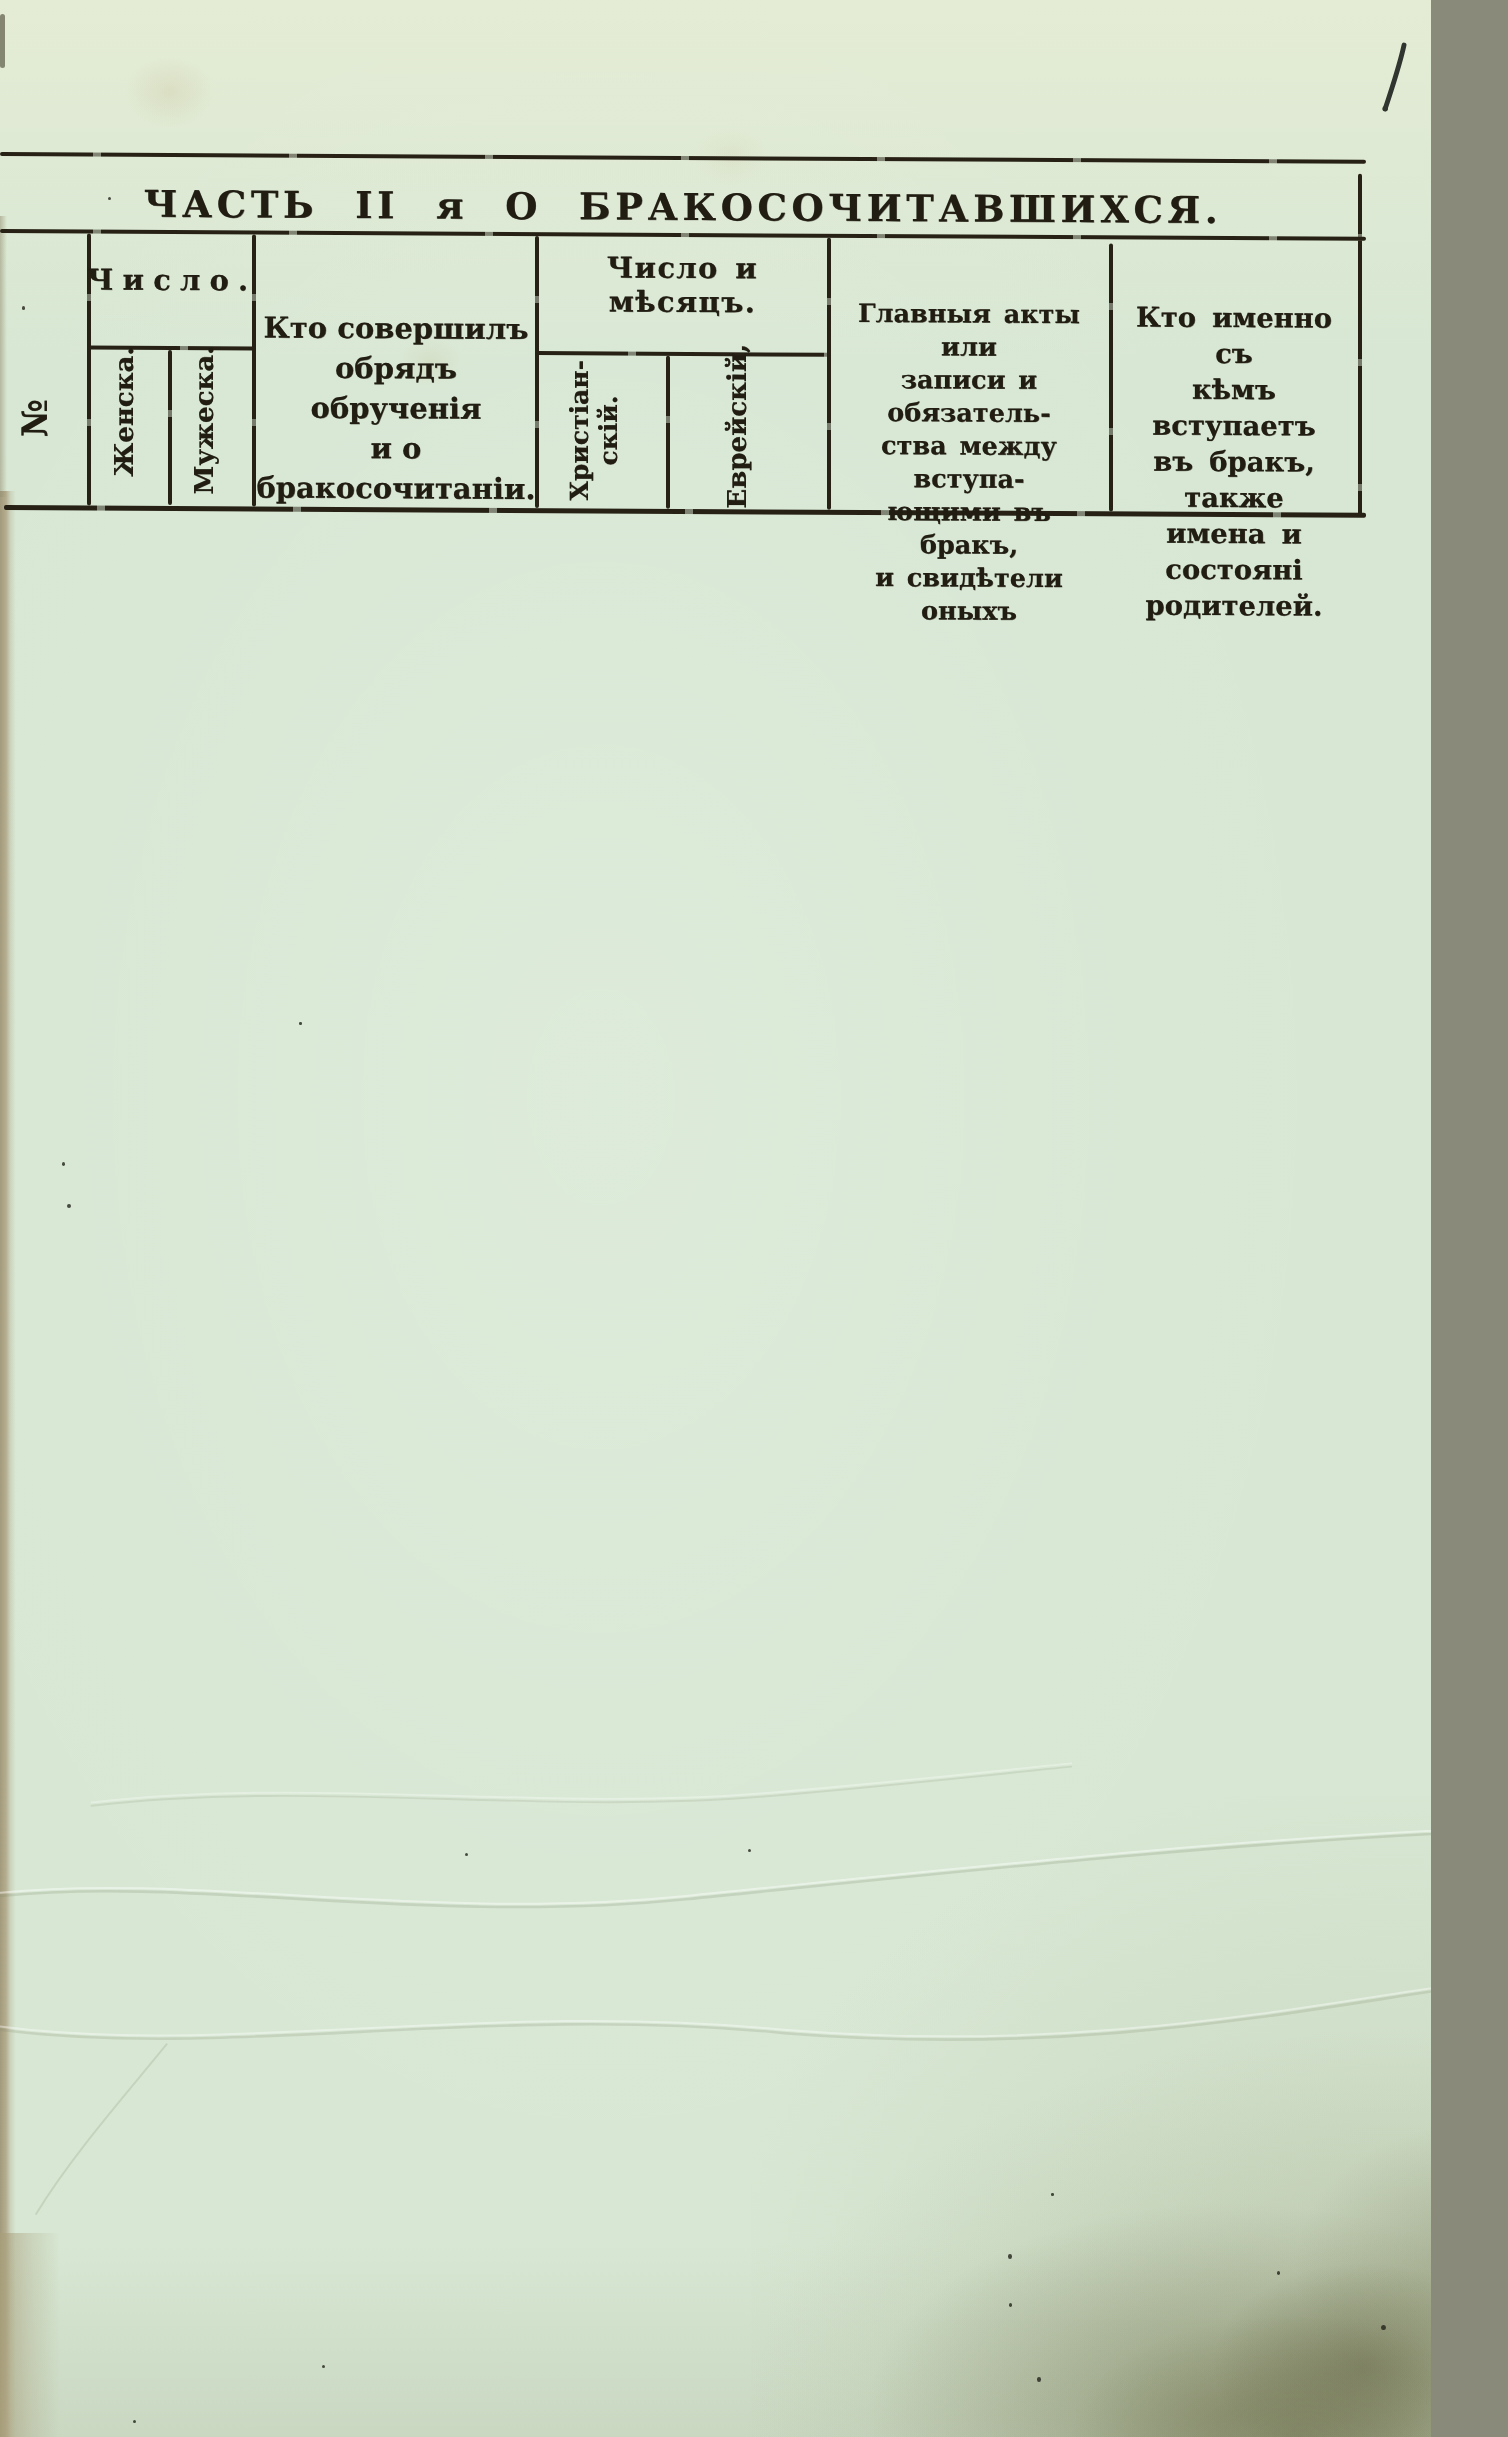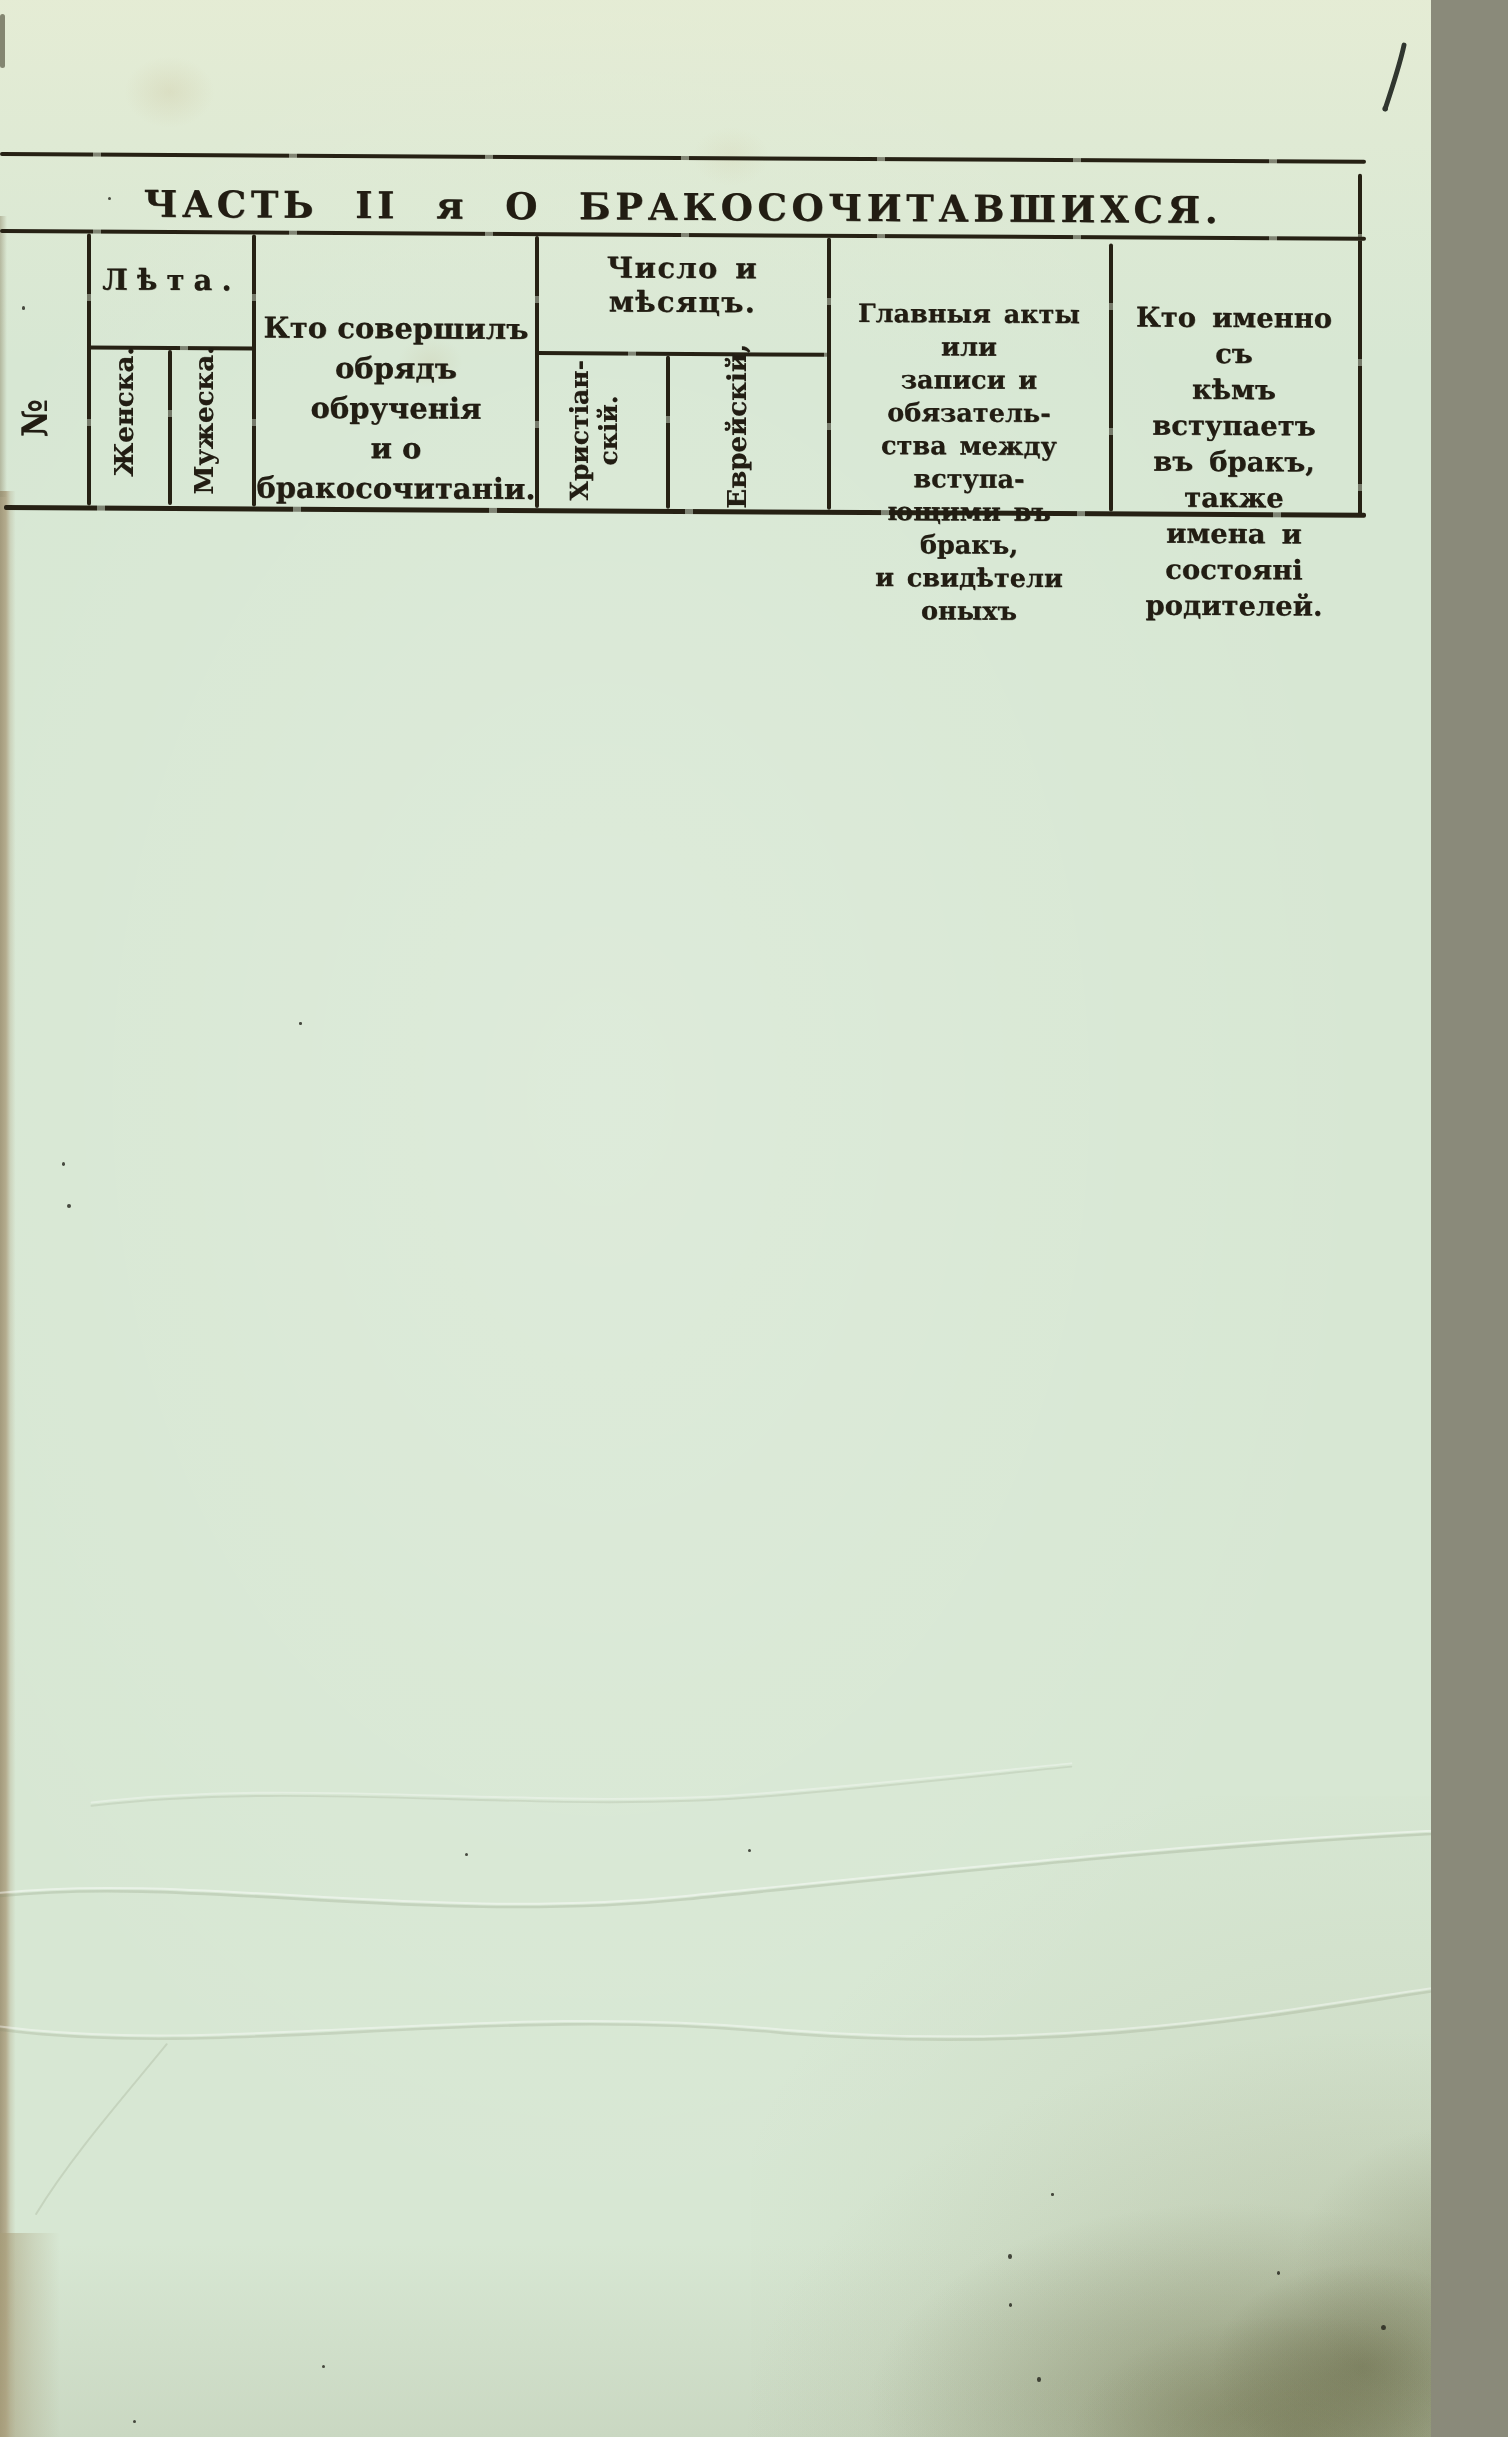--- a/index.html
+++ b/index.html
@@ -117,21 +117,21 @@
     <div class="v-rule" id="v-ce"></div>
     <div class="v-rule" id="v-date-r"></div>
     <div class="v-rule" id="v-acts-r"></div>
     <div class="h-rule" id="h-age"></div>
     <div class="h-rule" id="h-date"></div>
 
     <div class="ink" id="title">ЧАСТЬ II я О БРАКОСОЧИТАВШИХСЯ.</div>
 
     <div class="ink rot" id="num-label">№</div>
 
-    <div class="ink" id="age-label">Лѣта.</div>
+    <div class="ink" id="age-label">Число.</div>
     <div class="ink rot" id="female">Женска.</div>
     <div class="ink rot" id="male">Мужеска.</div>
 
     <div class="ink" id="officiant">
       <div>Кто совершилъ</div>
       <div>обрядъ обрученія</div>
       <div>и о бракосочитаніи.</div>
     </div>
 
     <div class="ink" id="date-label">Число и мѣсяцъ.</div>

